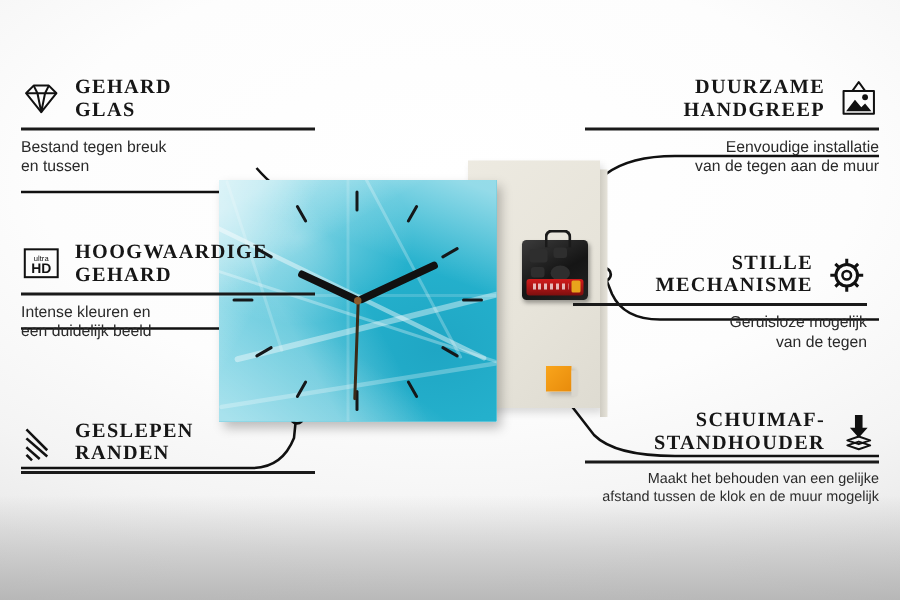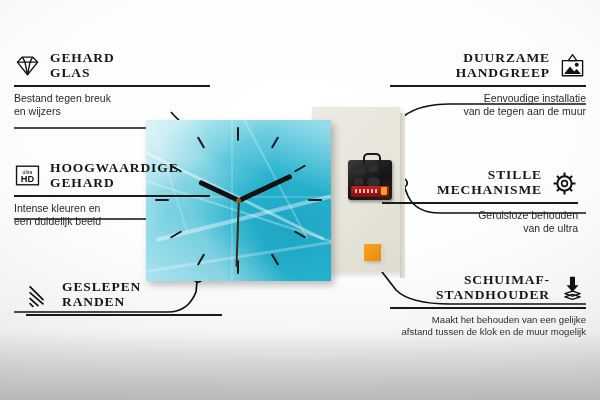--- a/index.html
+++ b/index.html
@@ -87,21 +87,21 @@
     letter-spacing:.9px;color:#161616;white-space:nowrap;
   }
   .feat.right .titles{text-align:right;}
   .rule{height:1.4px;background:#1a1a1a;margin:5px 0 5px;}
   .desc{font-size:10.5px;line-height:1.32;color:#2a2a2a;font-family:Liberation Sans, sans-serif;}
   .feat.right .desc{text-align:right;}
   .ico{width:27px;height:27px;flex:0 0 27px;display:block;}
 
   .f1{left:14px;top:50px;}
   .f2{left:14px;top:160px;}
-  .f3{left:14px;top:279px;margin-left:12px;}
+  .f3{left:14px;top:279px;}
   .f4{right:14px;top:50px;}
   .f5{right:22px;top:167px;}
   .f6{right:14px;top:272px;}
   .f6 .desc{white-space:nowrap;font-size:9.6px;}
   .f3 .desc{white-space:nowrap;}
 </style>
 </head>
 <body>
 
 <div class="stage">
@@ -182,21 +182,21 @@
         </g>
       </svg>
       <div class="titles">
         <div class="t">GEHARD</div>
         <div class="t">GLAS</div>
       </div>
     </div>
     <div class="rule"></div>
     <div class="desc">
       <div>Bestand tegen breuk</div>
-      <div>en wijzers</div>
+      <div>en tussen</div>
     </div>
   </div>
 
   <div class="feat f2">
     <div class="head">
       <svg class="ico" viewBox="0 0 32 32">
         <rect x="3" y="5" width="26" height="22" fill="none" stroke="#111" stroke-width="1.6"></rect>
         <text x="16" y="14" font-family="Liberation Sans, sans-serif" font-size="6" text-anchor="middle" fill="#111">ultra</text>
         <text x="16" y="24" font-family="Liberation Sans, sans-serif" font-size="11" font-weight="bold" text-anchor="middle" fill="#111">HD</text>
       </svg>
@@ -262,22 +262,22 @@
                    M7 7 L9.8 9.8 M22.2 22.2 L25 25 M25 7 L22.2 9.8 M9.8 22.2 L7 25"></path>
         </g>
       </svg>
       <div class="titles">
         <div class="t">STILLE</div>
         <div class="t">MECHANISME</div>
       </div>
     </div>
     <div class="rule"></div>
     <div class="desc">
-      <div>Geruisloze behouden</div>
-      <div>van de ultra</div>
+      <div>Geruisloze mogelijk</div>
+      <div>van de tegen</div>
     </div>
   </div>
 
   <div class="feat right f6">
     <div class="head">
       <svg class="ico" viewBox="0 0 32 32">
         <g fill="#111">
           <path d="M13 2 h6 v10 h4 l-7 8 l-7 -8 h4 z"></path>
         </g>
         <g fill="none" stroke="#111" stroke-width="1.6" stroke-linejoin="round">

